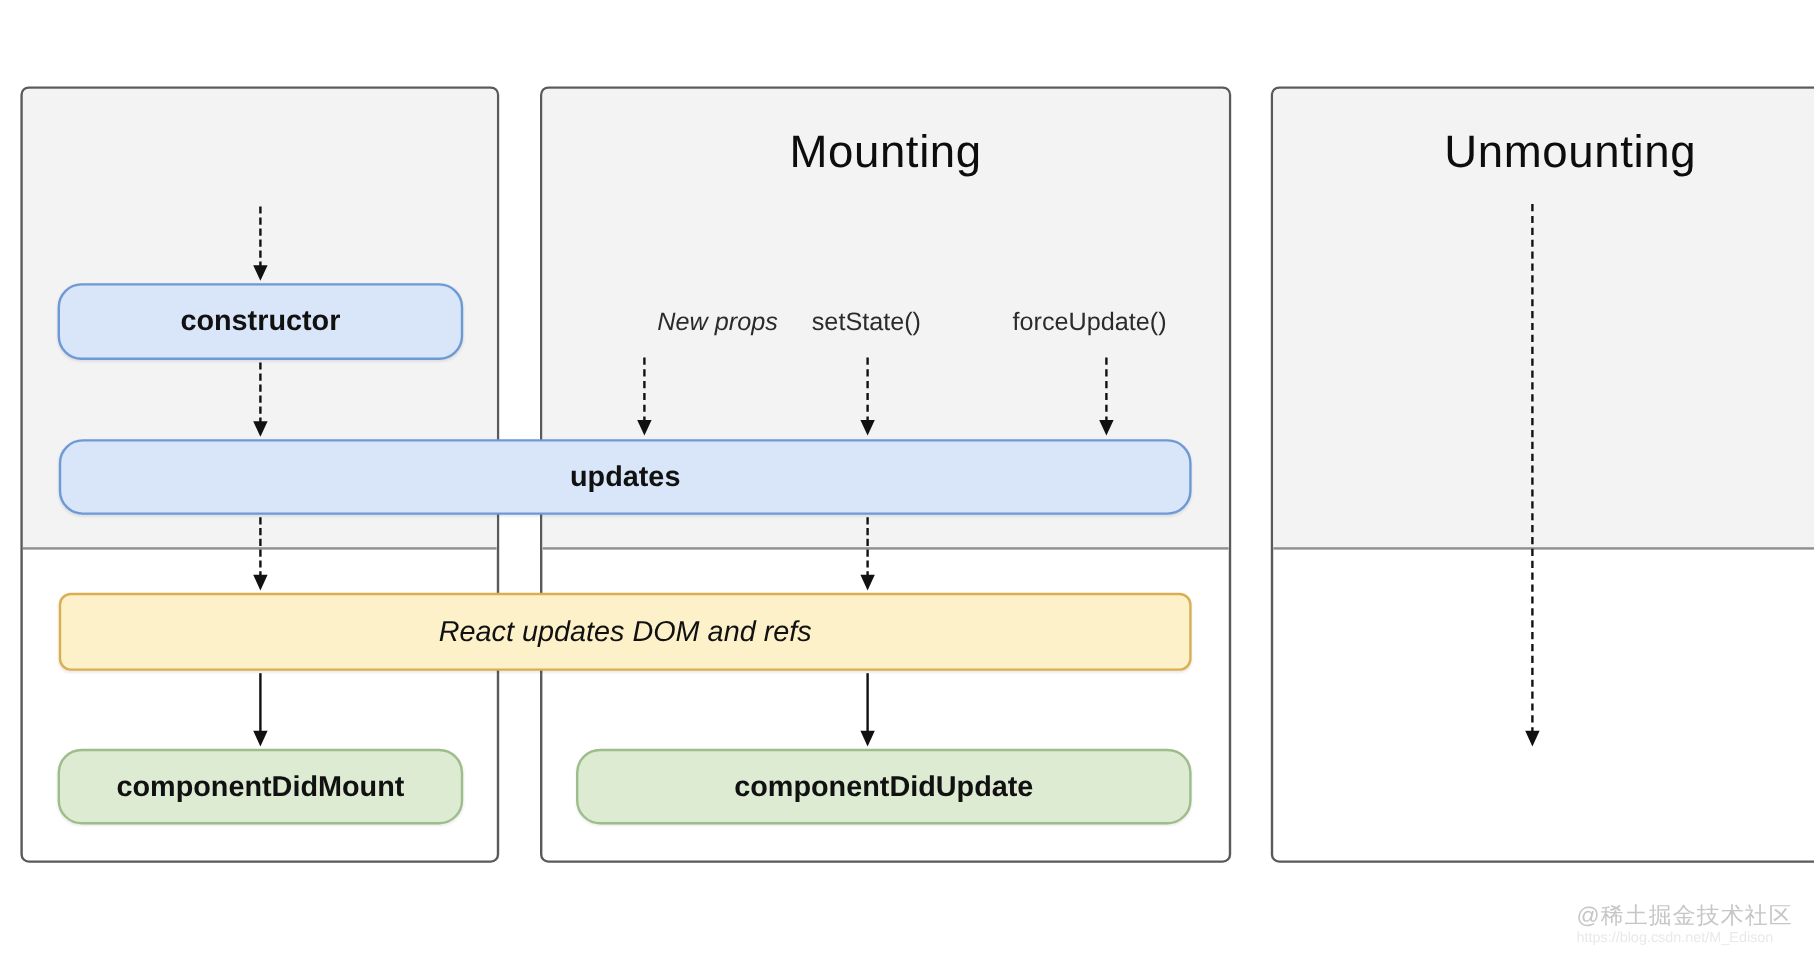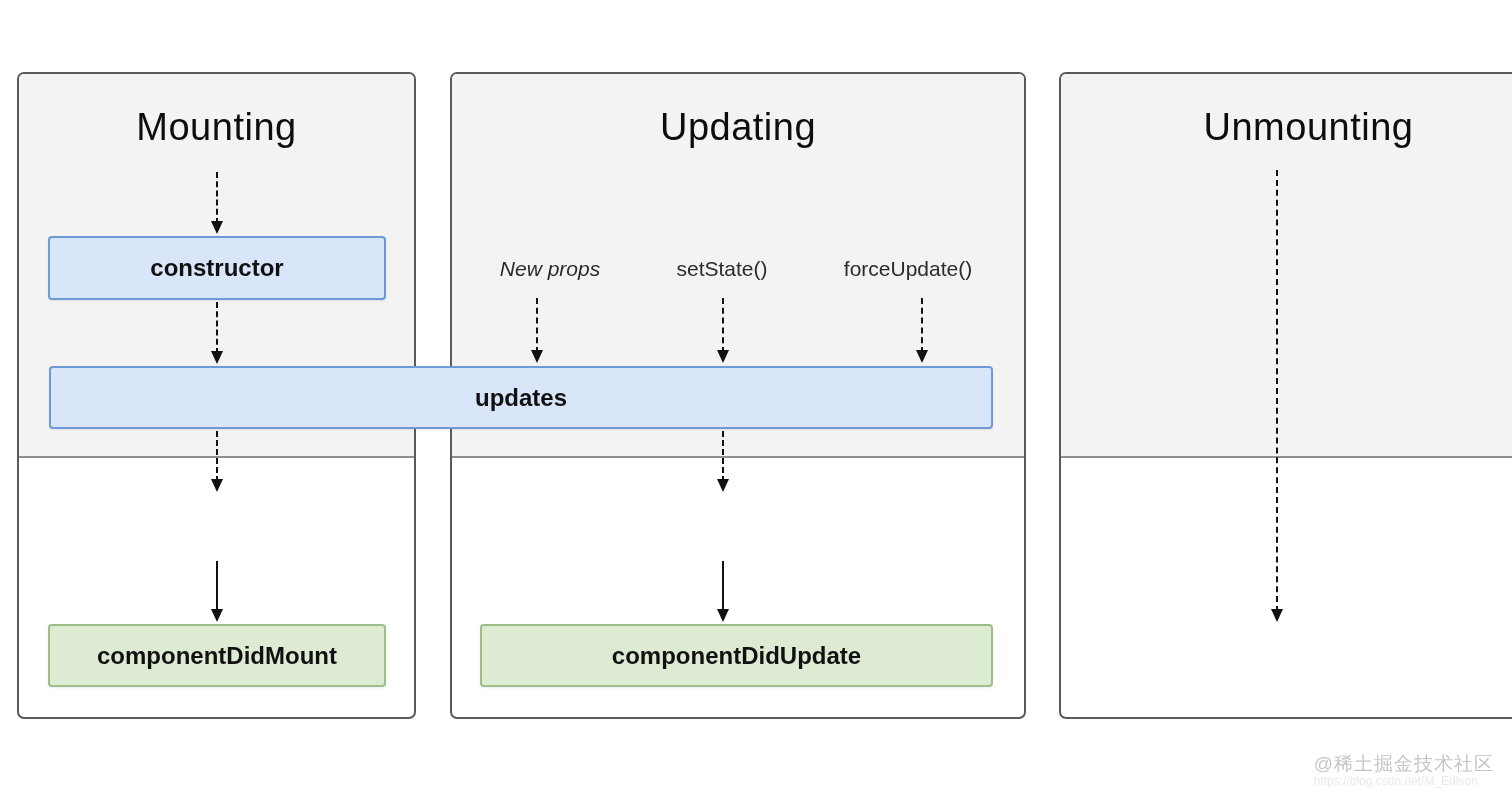--- a/index.html
+++ b/index.html
@@ -48,42 +48,42 @@
     text-align: center;
     font-size: 38px; font-weight: 400;
     color: var(--title-color);
     letter-spacing: 0.5px;
   }
 
   
   .box {
     position: absolute;
     display: flex; align-items: center; justify-content: center;
-    border-radius: 4px;
+    border-radius: 20px;
     font-size: 24px; font-weight: 700; color: #111;
     z-index: 30;
     box-shadow: 0 1px 2px rgba(0,0,0,0.08);
   }
   .box.blue   { background: var(--blue-fill);   border: 2px solid var(--blue-border); }
   .box.green  { background: var(--green-fill);  border: 2px solid var(--green-border); }
   .box.yellow {
     background: var(--yellow-fill); border: 2px solid var(--yellow-border);
     border-radius: 10px;
     font-weight: 400; font-style: italic;
   }
 
   
   .trigger-label {
     position: absolute;
     transform: translateX(-50%);
     font-size: 21px; color: var(--label-color);
     white-space: nowrap;
     z-index: 15;
   }
-  .trigger-label.italic { font-style: italic; }
+  .trigger-label.italic { font-style: italic; margin-left: 48px; }
 
   
   .arrow { position: absolute; width: 14px; z-index: 20; }
   .arrow .shaft {
     position: absolute; left: 50%; transform: translateX(-50%);
     top: 0; bottom: 10px; width: 0;
     border-left: 2px dashed var(--arrow-color);
   }
   .arrow.solid .shaft { border-left-style: solid; }
   .arrow .head {
@@ -108,26 +108,25 @@
     color: var(--watermark-url-color);
   }
 </style>
 </head>
 <body>
 
 <div class="canvas">
 
   <section class="panel" style="left:17px; top:72px; width:399px; height:647px;">
     <div class="panel-top"></div>
-    <h2 class="panel-title">Mounting</h2>
   </section>
 
   <section class="panel" style="left:450px; top:72px; width:576px; height:647px;">
     <div class="panel-top"></div>
-    <h2 class="panel-title">Updating</h2>
+    <h2 class="panel-title">Mounting</h2>
   </section>
 
   <section class="panel" style="left:1059px; top:72px; width:499px; height:647px;">
     <div class="panel-top"></div>
     <h2 class="panel-title">Unmounting</h2>
   </section>
 
   <span class="trigger-label italic" style="left:550px; top:257px;">New props</span>
   <span class="trigger-label" style="left:722px; top:257px;">setState()</span>
   <span class="trigger-label" style="left:908px; top:257px;">forceUpdate()</span>
@@ -173,20 +172,21 @@
 
   <div class="arrow dashed" style="left:1270px; top:170px; height:452px;">
     <div class="shaft"></div>
     <div class="head"></div>
   </div>
 
   <div class="box blue" style="left:48px; top:236px; width:338px; height:64px;">constructor</div>
 
   <div class="box blue" style="left:49px; top:366px; width:944px; height:63px;">updates</div>
 
+  <div class="box yellow" style="left:49px; top:494px; width:944px; height:65px;">React updates DOM and refs</div>
 
   <div class="box green" style="left:48px; top:624px; width:338px; height:63px;">componentDidMount</div>
 
   <div class="box green" style="left:480px; top:624px; width:513px; height:63px;">componentDidUpdate</div>
 
 
   <div class="watermark">
     <div class="community">@稀土掘金技术社区</div>
     <div class="url">https://blog.csdn.net/M_Edison</div>
   </div>

